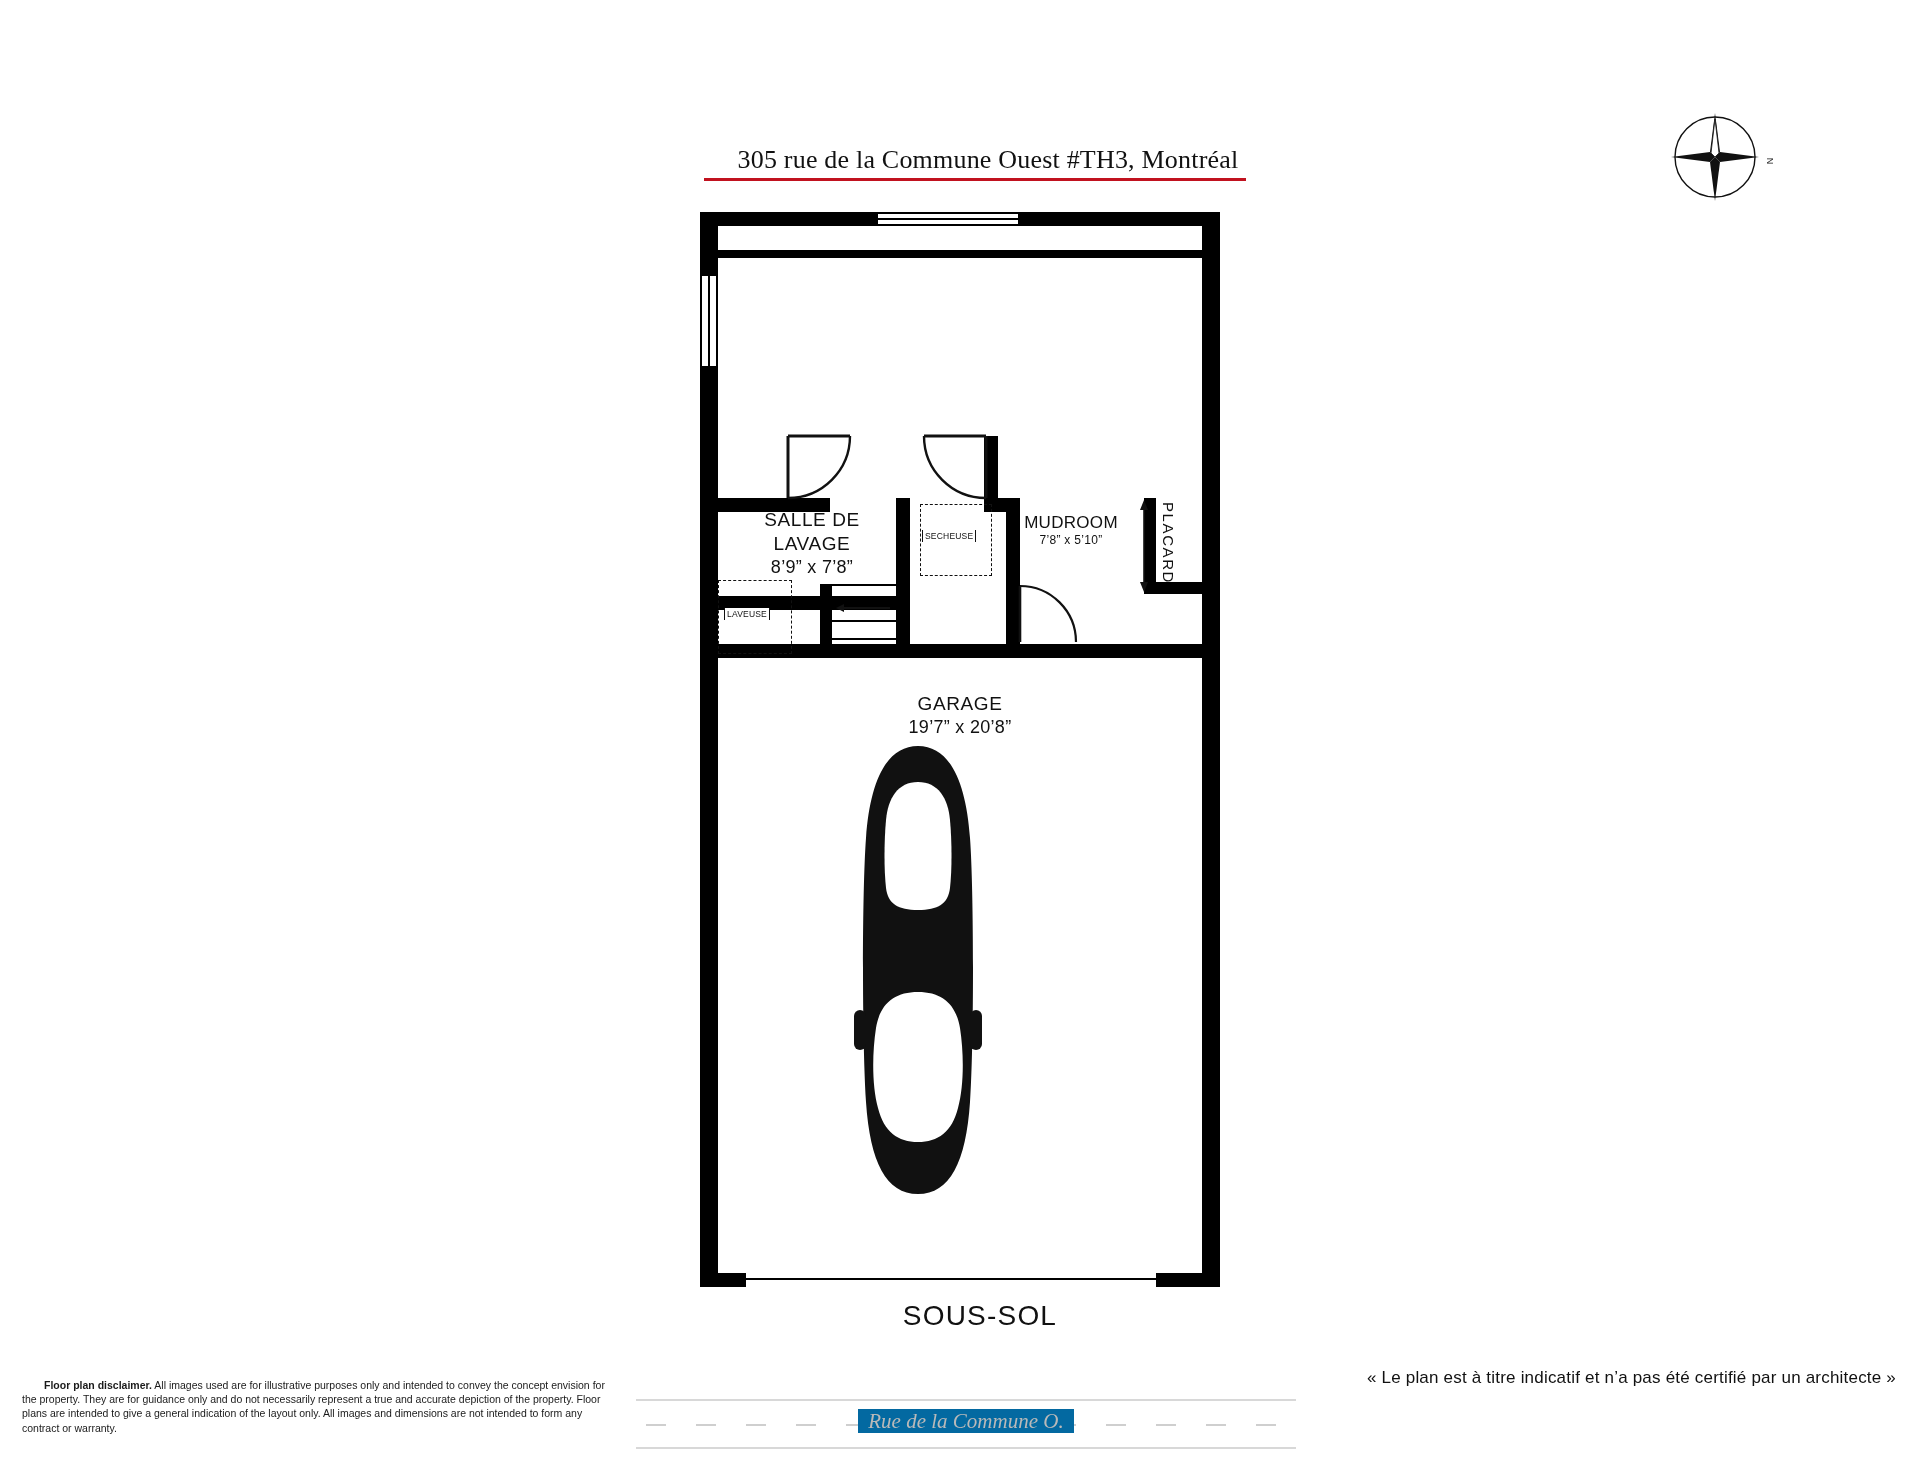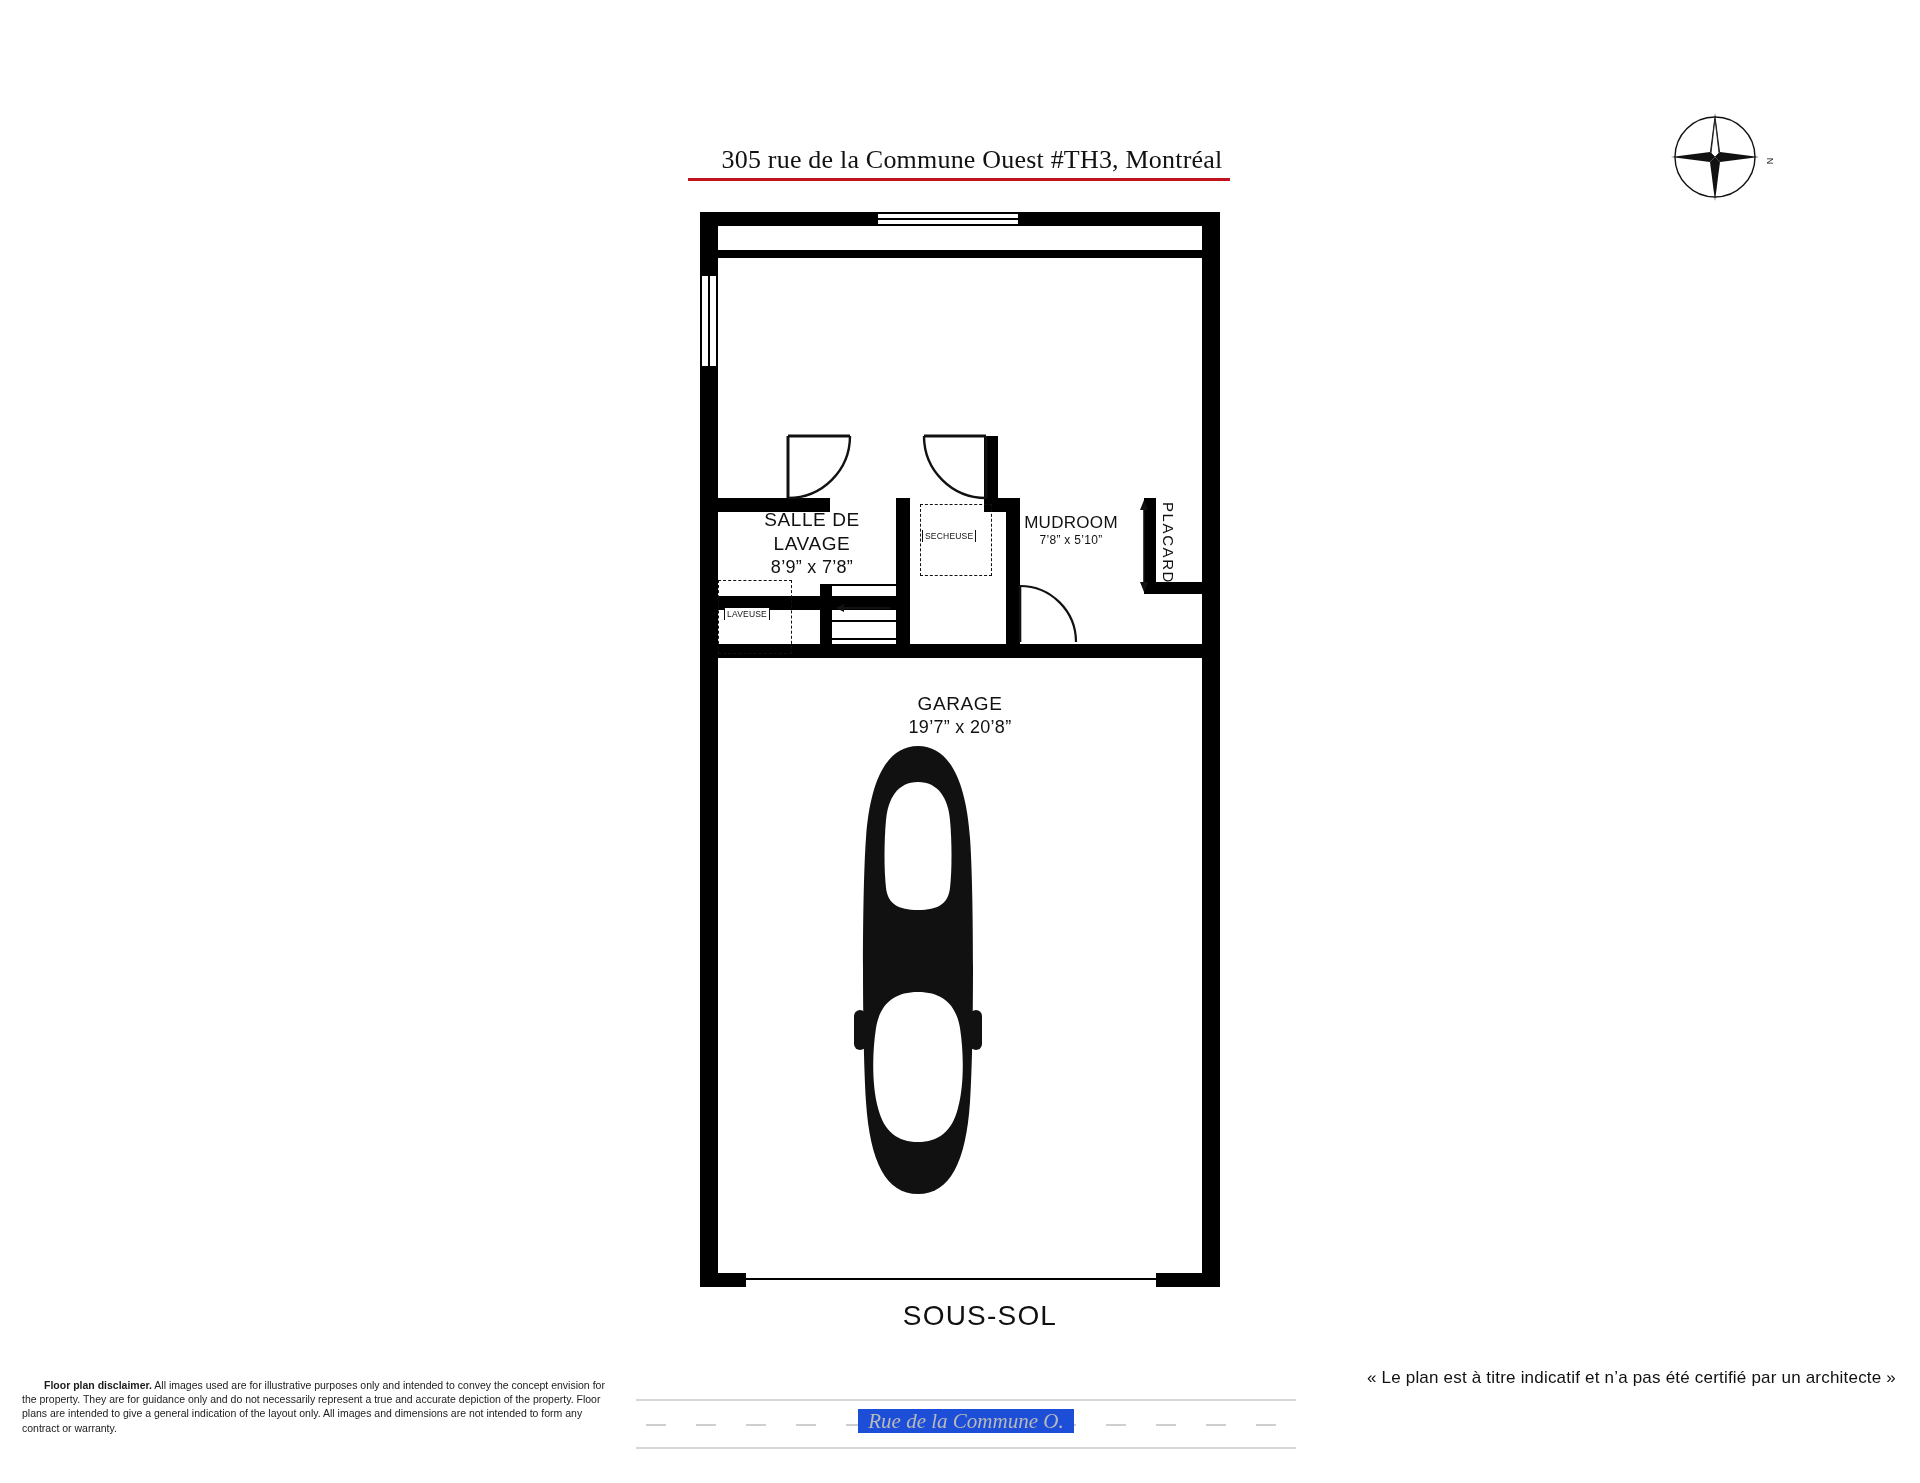--- a/index.html
+++ b/index.html
@@ -12,21 +12,21 @@
     height: 1483px;
     position: relative;
     font-family: "Liberation Sans", sans-serif;
     color: #111111;
     overflow: hidden;
   }
 
   
   #title-block {
     position: absolute;
-    left: 632px;
+    left: 648px;
     top: 145px;
     width: 680px;
     text-align: center;
   }
   #title-text {
     font-family: "Liberation Serif", serif;
     font-size: 26px;
     letter-spacing: 0.2px;
     color: #111;
     white-space: nowrap;
@@ -190,21 +190,21 @@
     position: absolute;
     left: 0;
     top: 14px;
     width: 660px;
     text-align: center;
     font-family: "Liberation Serif", serif;
     font-style: italic;
     font-size: 21px;
     color: #b9b9b9;
   }
-  #street-name span { background: #1d4ed8; padding: 0 10px; }
+  #street-name span { background: #0369a1; padding: 0 10px; }
 </style>
 </head>
 <body>
 
 <div id="title-block">
   <div id="title-text">305 rue de la Commune Ouest #TH3, Montréal</div>
   <div id="title-underline"></div>
 </div>
 
 <div id="compass">

